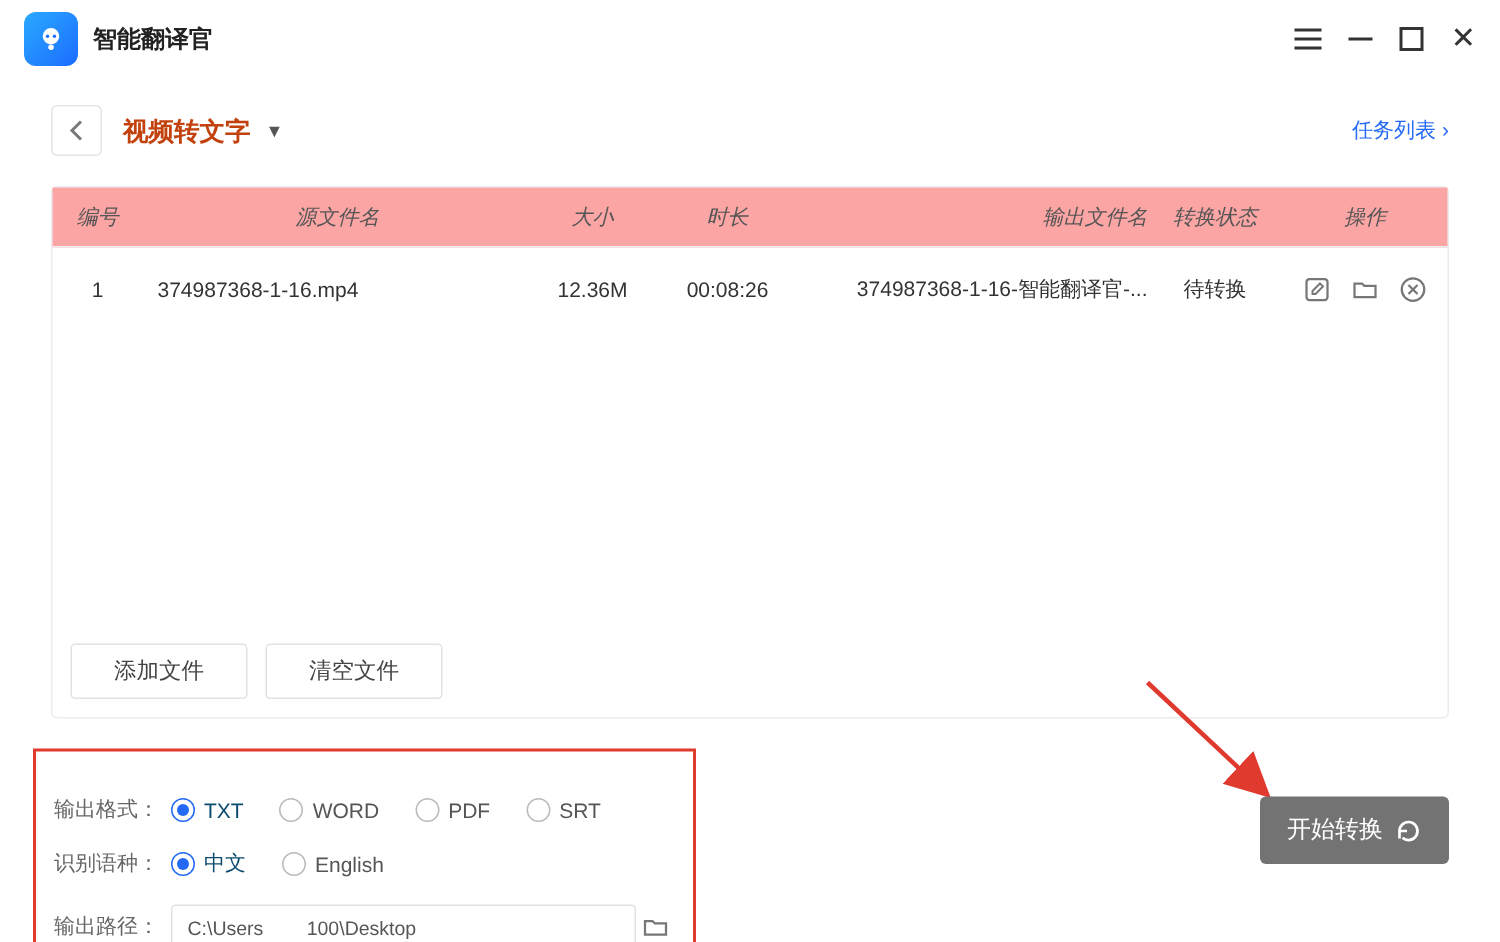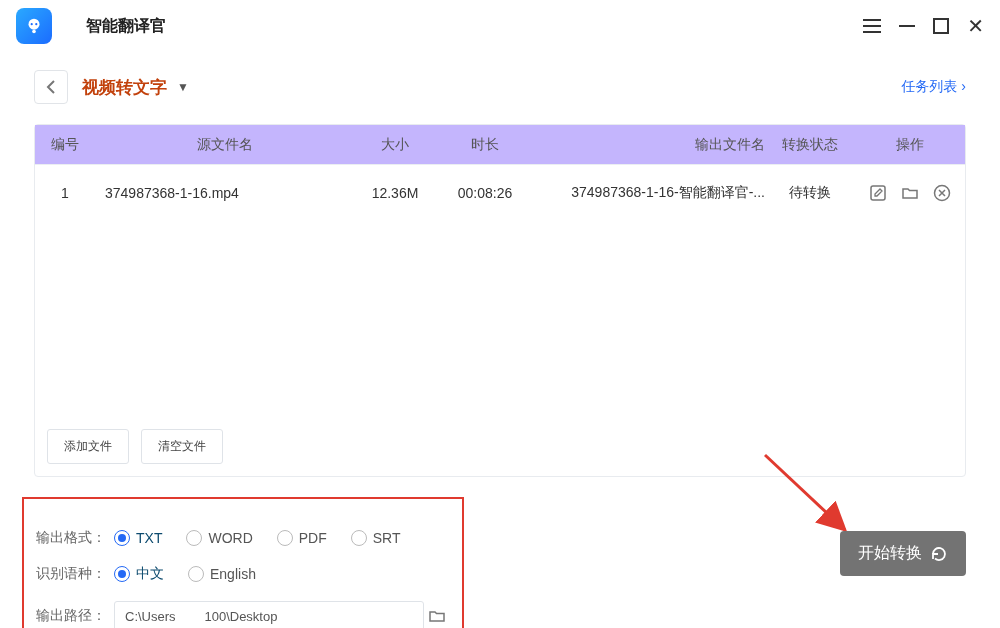--- a/index.html
+++ b/index.html
@@ -1,53 +1,53 @@
 <!DOCTYPE html>
 <html><head>
   <meta charset="utf-8">
   <style>
     * { margin: 0; padding: 0; box-sizing: border-box; font-family: "Microsoft YaHei", "PingFang SC", sans-serif; }
     body { background: #fff; width: 1000px; height: 628px; position: relative; overflow: hidden; }
 
     .titlebar { display: flex; align-items: center; height: 52px; padding: 0 16px; }
     .app-icon { width: 36px; height: 36px; border-radius: 8px; background: linear-gradient(135deg,#2aa9ff,#1b6cff); display:flex; align-items:center; justify-content:center; margin-right:10px;}
     .app-icon svg { width:22px; height:22px; }
-    .app-title { font-weight:700; font-size:16px; color:#222;margin-left:24px; }
+    .app-title { font-weight:700; font-size:16px; color:#222; }
     .win-controls { margin-left:auto; display:flex; gap:18px; align-items:center; color:#333; }
     .win-controls span, .win-controls div { cursor:pointer; font-size:20px; line-height:1; }
     .menu-icon { display:flex; flex-direction:column; gap:4px;}
     .menu-icon i{ width:18px; height:2px; background:#333; display:block;}
     .minbar{ width:16px; height:2px; background:#333;}
     .maxbox{ width:16px; height:16px; border:2px solid #333;}
     .xclose{ font-size:22px; font-weight:300;}
 
     .breadcrumb-row{ display:flex; align-items:center; padding:18px 34px 10px 34px;}
     .back-btn{ width:34px; height:34px; border:1px solid #e1e4e8; border-radius:4px; display:flex; align-items:center; justify-content:center; cursor:pointer; color:#666; margin-right:14px;}
     .bc-title{ font-size:17px; font-weight:700; color:#c2410c;}
     .bc-caret{ margin-left:10px; color:#555; font-size:12px;}
     .task-link{ margin-left:auto; color:#2469f5; font-size:14px; cursor:pointer;}
     .task-link .chev{ margin-left:4px;}
 
     .table-wrap{ margin:10px 34px 0 34px; border:1px solid #e8ebef; border-radius:4px; background:#fff;}
-    .thead{ display:flex; background:#c4b5fd; border-bottom:1px solid #ebeef2; height:40px; align-items:center; font-size:14px; color:#555;}
+    .thead{ display:flex; background:#fca5a5; border-bottom:1px solid #ebeef2; height:40px; align-items:center; font-size:14px; color:#555;font-style:italic;}
     .col-num{ width:60px; text-align:center;}
     .col-src{ width:260px; text-align:center;}
     .col-size{ width:80px; text-align:center;}
     .col-dur{ width:100px; text-align:center;}
     .col-out{ width:230px; text-align:right;}
     .col-stat{ width:90px; text-align:center;}
     .col-act{ flex:1; text-align:center;}
 
     .trow{ display:flex; height:56px; align-items:center; font-size:14px; color:#333;}
     .actions{ display:flex; gap:10px; justify-content:center; flex:1; color:#666;}
     .actions .ic{ width:22px; height:22px; display:flex; align-items:center; justify-content:center; cursor:pointer;}
 
     .tbody-area{ height:252px;}
     .filebtns{ display:flex; gap:12px; padding:12px;}
-    .fbtn{ border:1px solid #dfe3e8; padding:8px 16px; border-radius:3px; background:#fff; font-size:12px; color:#444; cursor:pointer;}
+    .fbtn{ border:1px solid #dfe3e8; padding:8px 28px; border-radius:3px; background:#fff; font-size:15px; color:#444; cursor:pointer;}
 
     .settings-box{ margin:20px 22px 0 22px; border:2px solid #e03a2f; padding:12px 12px 14px 12px; width:442px;}
     .srow{ display:flex; align-items:center; margin:18px 0; font-size:14px; color:#555;}
     .slabel{ width:78px; color:#666;}
     .radio{ display:flex; align-items:center; margin-right:24px; cursor:pointer;}
     .radio-circle{ width:16px; height:16px; border-radius:50%; border:1.5px solid #bbb; margin-right:6px; position:relative;}
     .radio.sel .radio-circle{ border-color:#2469f5;}
     .radio.sel .radio-circle::after{ content:""; position:absolute; top:3px; left:3px; width:8px; height:8px; border-radius:50%; background:#2469f5;}
     .radio.sel .radio-label{ color:#0c4a6e;}
     .path-input{ flex:1; height:30px; border:1px solid #dfe3e8; border-radius:3px; padding:0 10px; font-size:13px; color:#555; background:#fff; max-width:310px;}

